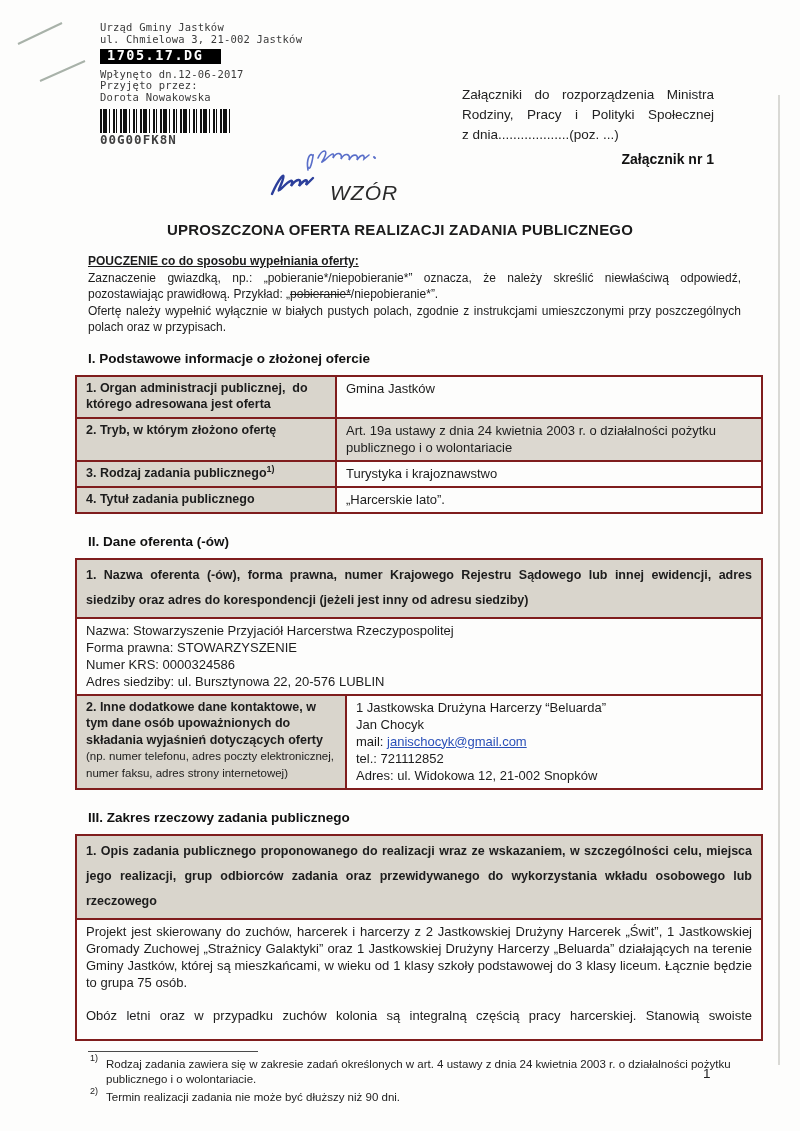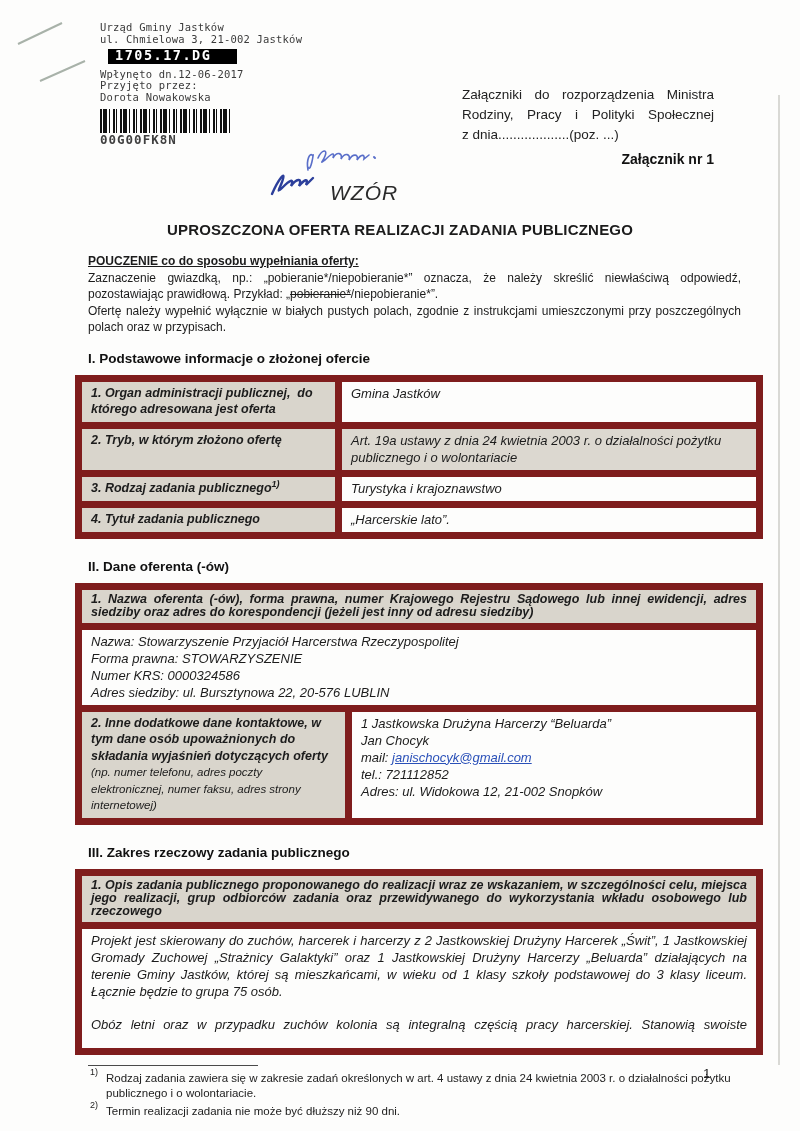--- a/index.html
+++ b/index.html
@@ -13,21 +13,21 @@
   .staples{position:absolute; left:0; top:0;}
   
   .stamp{
     position:absolute; left:100px; top:22px;
     font-family:"DejaVu Sans Mono",monospace; font-size:10.5px; line-height:11.5px;
     color:#3a3a3a; letter-spacing:0.2px; white-space:nowrap;
   }
   .stamp-codebox{
     display:inline-block; background:#000; color:#fff;
     font-weight:bold; font-size:13.5px; letter-spacing:1.5px;
-    padding:1px 26px 2px 7px; margin:4px 0 5px 8px;
+    padding:1px 18px 2px 7px; margin:4px 0 5px 0;
   }
   .stamp-line{margin:0;}
   .barcode{
     width:130px; height:24px; margin-top:6px;
     background:repeating-linear-gradient(90deg,
       #111 0 2px,#fff 2px 3px,#111 3px 7px,#fff 7px 9px,
       #111 9px 10px,#fff 10px 13px,#111 13px 15px,#fff 15px 16px,
       #111 16px 17px,#fff 17px 20px);
   }
   .barcode-text{font-weight:bold; font-size:12.5px; letter-spacing:1px; color:#404040; margin-top:1px;}
@@ -45,25 +45,25 @@
     position:absolute; left:0; right:0; top:221px; text-align:center;
     font-size:15px; font-weight:600; letter-spacing:0.2px; color:#1b1b1b;
   }
   
   .content{position:absolute; left:75px; top:253px; width:688px;}
   .pouczenie{margin:0 22px 0 13px; font-size:12px; line-height:16.5px; text-align:justify;}
   .pouczenie-h{font-weight:bold; text-decoration:underline; text-align:left;}
   .sec-heading{font-weight:bold; font-size:13.5px; margin:15px 0 9px 13px; color:#111;}
   .sec-heading.sp{margin-top:20px;}
   table{width:100%; border-collapse:collapse; table-layout:fixed; font-size:13px; line-height:17px;}
-  td{border:7px solid #7f1d1d; padding:3px 9px 4px 9px; vertical-align:top;font-style:italic;}
+  td{border:2px solid #7f1d1d; padding:3px 9px 4px 9px; vertical-align:top;}
   .lbl{background:#d9d5cc; font-weight:bold; font-size:12.5px; line-height:16.5px;}
   .lbl .small{font-weight:normal; font-size:11.5px;}
   .shade{background:#dcd8d0;}
-  .hdr-cell{background:#d9d5cc; font-weight:bold; font-size:12.5px; line-height:13px; text-align:justify;}
+  .hdr-cell{background:#d9d5cc; font-weight:bold; font-size:12.5px; line-height:25px; text-align:justify;}
   .sub-lbl{background:#d9d5cc; font-weight:normal;}
   sup{font-size:9px; line-height:0;}
   .mail-link{color:#2a50b8; text-decoration:underline;}
   .desc p{margin:0; text-align:justify;}
   .desc .full{text-align-last:justify;}
   .gap{height:16px;}
   .desc-cell{min-height:112px;}
   
   .footnotes{margin:10px 0 0 10px; font-size:11.5px; line-height:15.5px; color:#222;}
   .fn-rule{width:170px; border-top:1.5px solid #4a4a4a; margin:0 0 5px 3px;}

